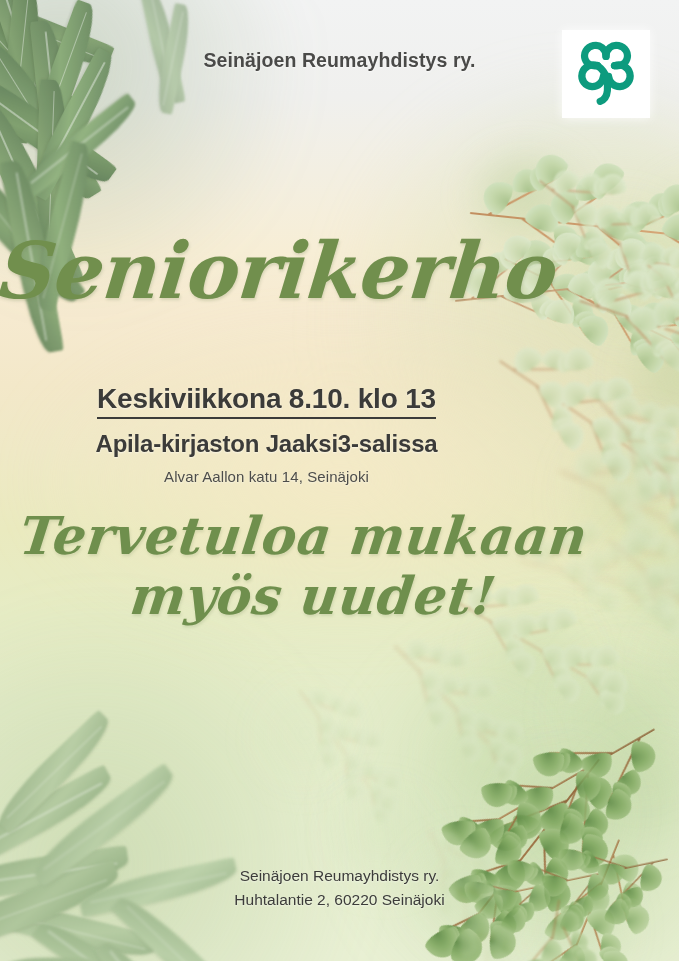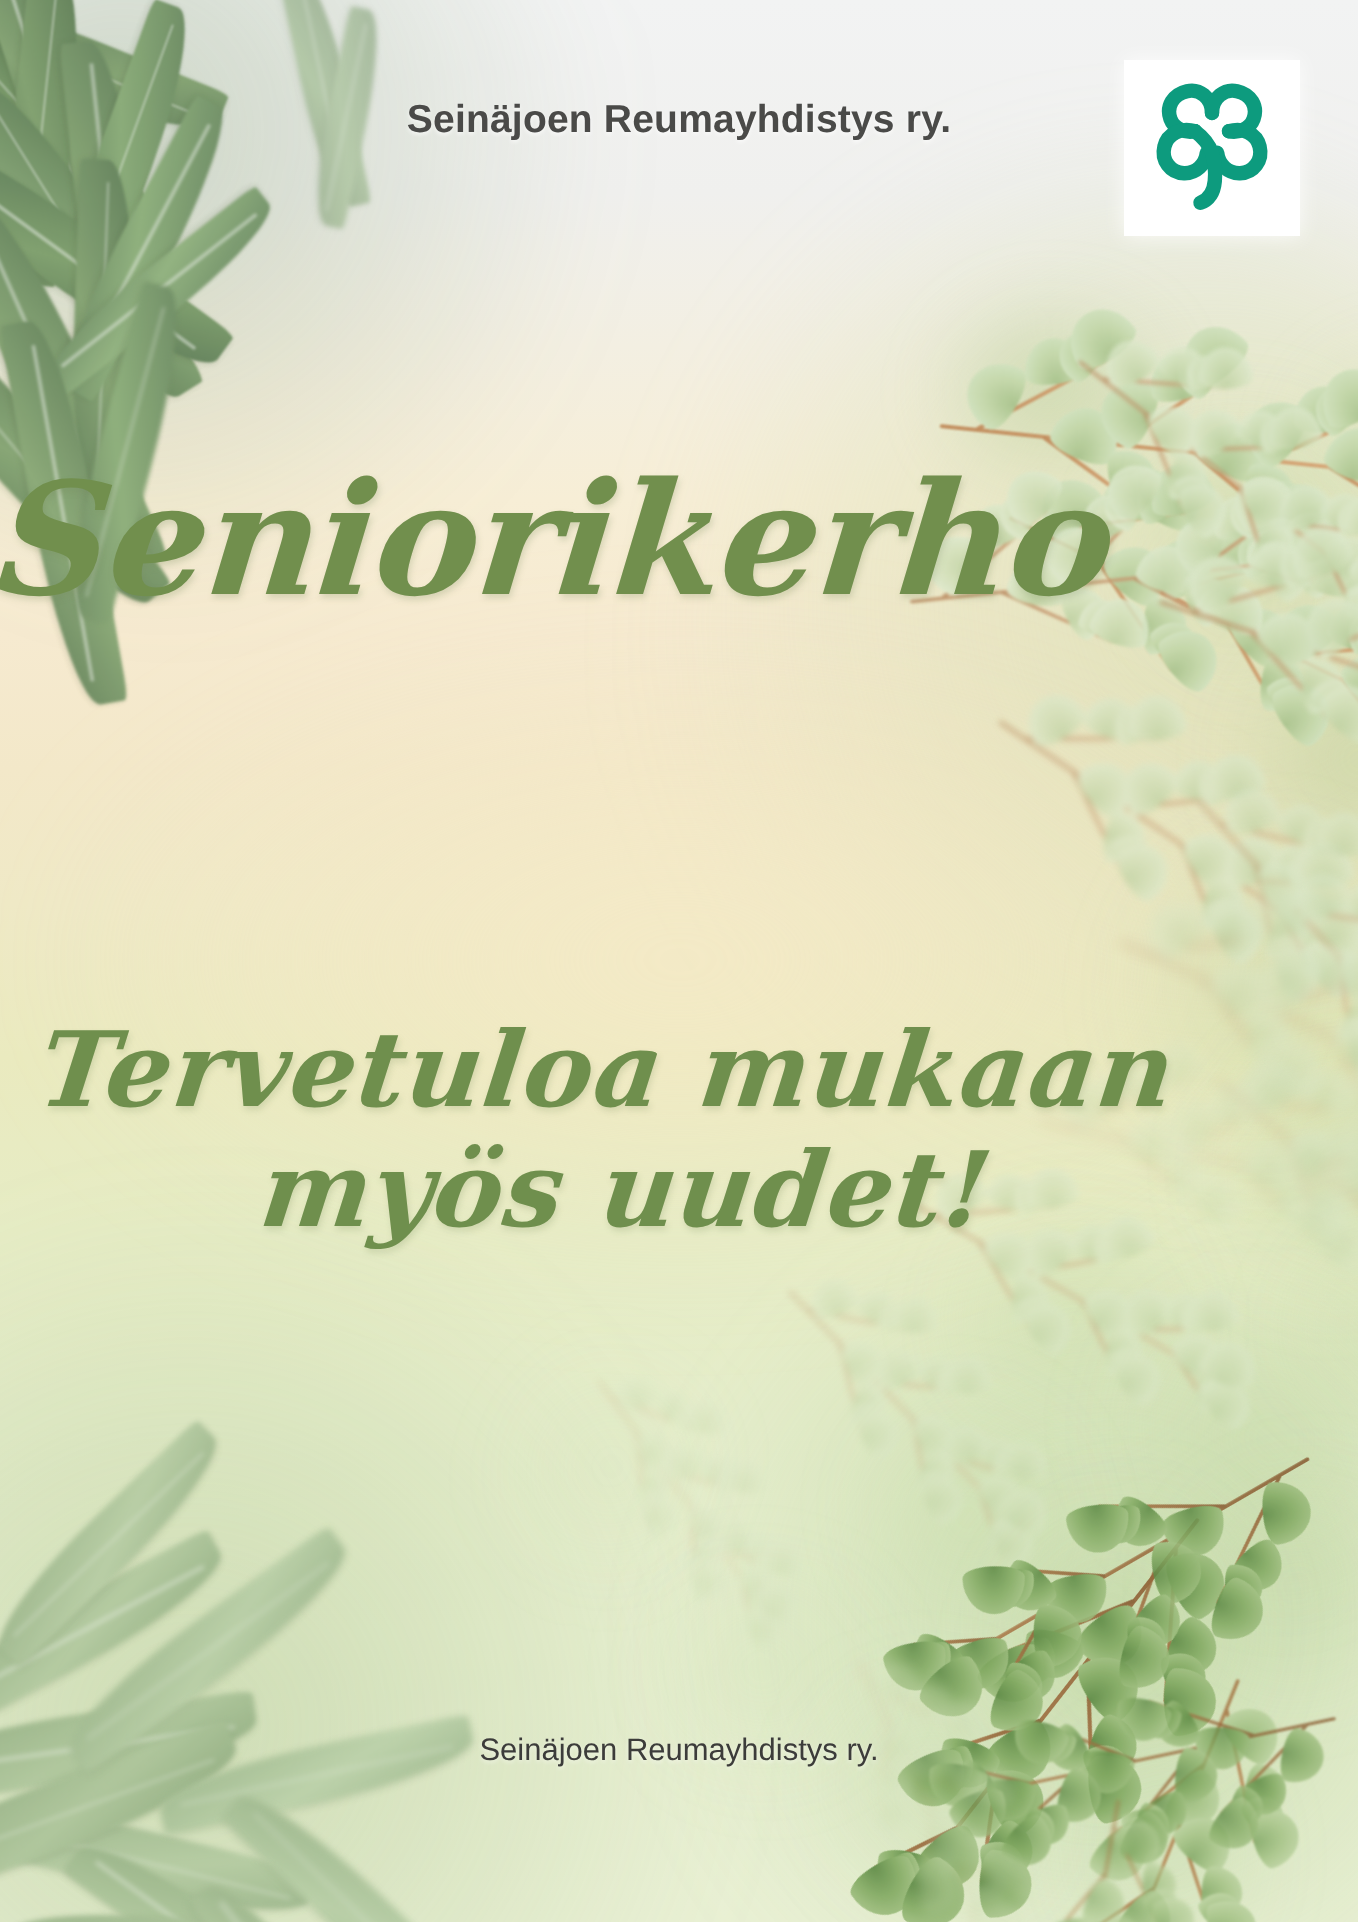--- a/index.html
+++ b/index.html
@@ -764,23 +764,31 @@
         <path d="M31 15.5 C31 7.5 37.5 3.2 43.5 4.6 C50.5 6.2 54 12.2 51.8 18.4 C50 23.4 44.5 25.6 39.5 24.6"></path>
         <path d="M22.5 24.6 C15.5 22.5 8.8 25.8 7.2 32.2 C5.5 39.2 10.2 45.4 17 45.6 C23 45.8 27.8 41.2 28.4 35.4"></path>
         <path d="M39.5 24.6 C46.5 22.5 53.2 25.8 54.8 32.2 C56.5 39.2 51.8 45.4 45 45.6 C39 45.8 34.2 41.2 33.6 35.4"></path>
         <path d="M22.5 24.6 C26 27.2 29.5 31 31 35.5 C32.4 39.8 32.8 45 32.4 49.5 C31.9 55.2 29.5 58.8 25.2 60.4"></path>
       </g>
     </svg>
   </div>
 
   <div class="title-script">Seniorikerho</div>
 
+  <div class="event">
+    <div>
+      <span class="ev-date">Keskiviikkona 8.10. klo 13</span>
+    </div>
+    <div class="ev-place">Apila-kirjaston Jaaksi3-salissa</div>
+    <div class="ev-addr">Alvar Aallon katu 14, Seinäjoki</div>
+  </div>
 
   <div class="welcome">
     <span class="l1">Tervetuloa mukaan</span>
     <span class="l2">myös uudet!</span>
   </div>
 
   <div class="footer">
     <span>Seinäjoen Reumayhdistys ry.</span>
+    <span>Huhtalantie 2, 60220 Seinäjoki</span>
   </div>
 
 </div>
 
 </body></html>

